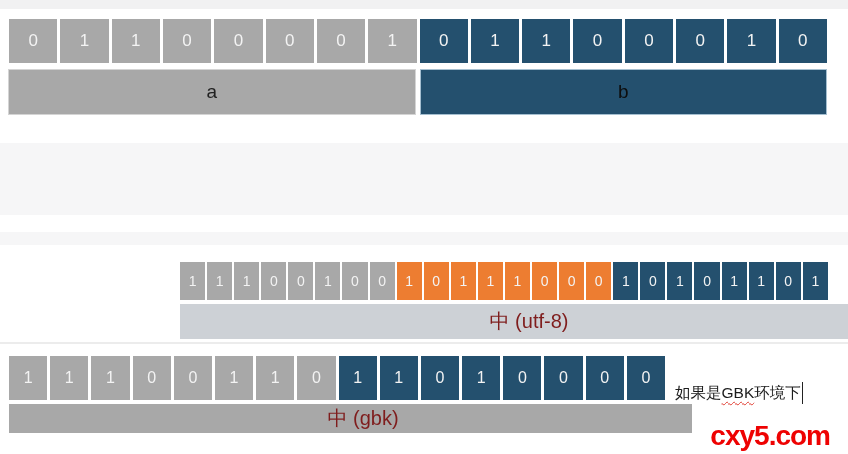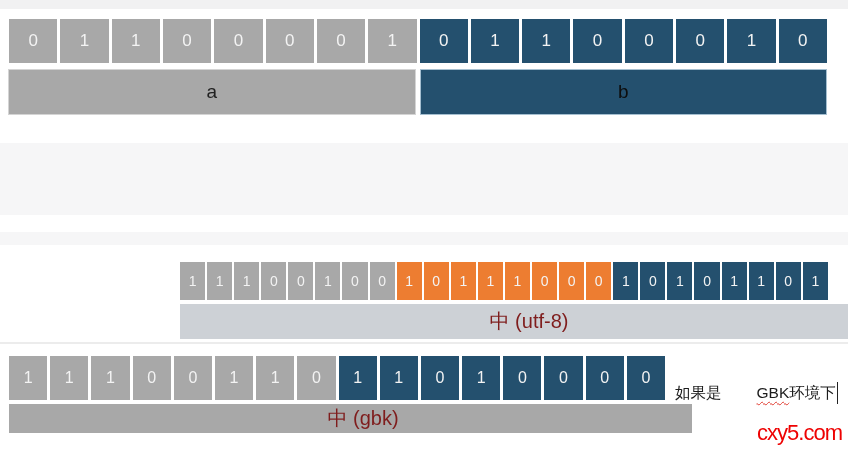--- a/index.html
+++ b/index.html
@@ -42,28 +42,27 @@
   .side-note{
     position:absolute;left:675px;top:381px;height:24px;
     font-size:15.5px;color:#1c1c1c;white-space:nowrap;display:flex;align-items:center;
   }
   .misspell{
     text-decoration-line:underline;
     text-decoration-style:wavy;
     text-decoration-color:var(--squiggle-red,#e03c31);
     text-decoration-thickness:1px;
     text-underline-offset:3px;
-    margin-left:35px;
   }
   .caret{
     display:inline-block;width:1px;height:22px;background:#222;margin-left:1px;
   }
   .watermark{
-    position:absolute;right:6px;top:420px;
-    font-size:22px;font-weight:normal;letter-spacing:-1px;
+    position:absolute;right:18px;top:420px;
+    font-size:28px;font-weight:bold;letter-spacing:-1px;
     color:var(--watermark-red,#ee0202);
   }
 </style>
 </head>
 <body>
 
 <div class="stage">
 
   <div class="top-strip"></div>
 

